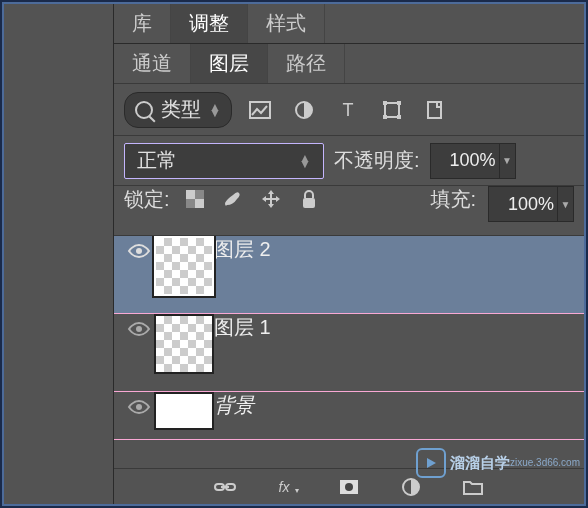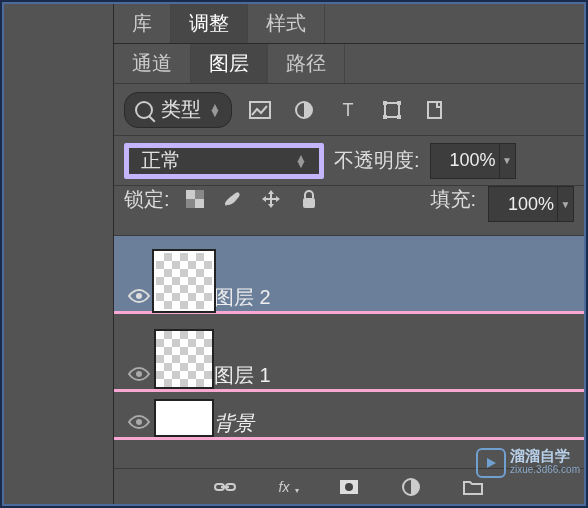--- a/index.html
+++ b/index.html
@@ -9,46 +9,46 @@
 .panel { flex: 1; background: #535353; display: flex; flex-direction: column; }
 .tabrow { display: flex; height: 40px; border-bottom: 1px solid #2a2a2a; align-items: stretch; }
 .tab { padding: 0 18px; display: flex; align-items: center; color: #ccc; font-size: 20px; cursor: pointer; border-right: 1px solid #444; }
 .tab.active { background: #474747; color: #ffffff; }
 .tabrow2 { display: flex; height: 40px; border-bottom: 1px solid #3a3a3a; align-items: stretch; background: #535353; }
 .filterrow { display: flex; height: 52px; align-items: center; padding: 0 10px; gap: 12px; border-bottom: 1px solid #3a3a3a; }
 .dropdown { display: flex; align-items: center; background: #3d3d3d; border: 1px solid #2a2a2a; height: 36px; padding: 0 10px; color: #e0e0e0; font-size: 20px; gap: 8px; cursor: pointer; border-radius: 14px; }
 .dd-arrows { color: #999; font-size: 12px; display:flex; flex-direction:column; line-height:6px; }
 .iconbtn { width: 32px; height: 32px; display: flex; align-items: center; justify-content: center; color: #ccc; cursor: pointer; }
 .blendrow { display: flex; height: 50px; align-items: center; padding: 0 10px; gap: 10px; border-bottom: 1px solid #3a3a3a; }
-.blend-dd { flex: 0 0 200px; background: #3d3d3d; border: 5px solid #c4b5fd; height: 36px; display: flex; align-items: center; justify-content: space-between; padding: 0 12px; color: #e0e0e0; font-size: 20px; cursor: pointer; border-radius: 2px; }
+.blend-dd { flex: 0 0 200px; background: #3d3d3d; border: 1px solid #c4b5fd; height: 36px; display: flex; align-items: center; justify-content: space-between; padding: 0 12px; color: #e0e0e0; font-size: 20px; cursor: pointer; border-radius: 2px; }
 .label { color: #ddd; font-size: 20px; }
 .valbox { background: #3d3d3d; border: 1px solid #2a2a2a; height: 36px; width: 70px; display: flex; align-items: center; justify-content: center; color: #eee; font-size: 18px; padding-left: 16px; }
 .tiny-dd { width: 16px; height: 36px; background: #3d3d3d; border: 1px solid #2a2a2a; border-left:none; display:flex; align-items:center; justify-content:center; color:#aaa; font-size:10px; cursor:pointer;}
 .lockrow { display: flex; height: 50px; align-items: flex-start; padding: 0 10px; gap: 12px; border-bottom: 1px solid #3a3a3a; }
 .lockicons { display: flex; gap: 12px; align-items: center; }
 .lockicon { width: 26px; height: 26px; display: flex; align-items: center; justify-content: center; color: #ccc; cursor: pointer; }
 .layers { flex: 1; overflow: hidden; }
-.layer { display: flex; align-items: flex-end; height: 78px; border-bottom: 3px solid #f9a8d4; padding: 0 10px; gap: 0; }
+.layer { display: flex; align-items: flex-start; height: 78px; border-bottom: 1px solid #f9a8d4; padding: 0 10px; gap: 0; }
 .layer.selected { background: #6b7f9a; }
 .eye { width: 30px; height: 30px; display: flex; align-items: center; justify-content: center; cursor: pointer; }
 .thumb { width: 60px; height: 60px; border: 2px solid #222; background: white; position: relative; }
 .thumb.checker { background-image: linear-gradient(45deg,#ccc 25%,transparent 25%),linear-gradient(-45deg,#ccc 25%,transparent 25%),linear-gradient(45deg,transparent 75%,#ccc 75%),linear-gradient(-45deg,transparent 75%,#ccc 75%); background-size: 16px 16px; background-position: 0 0,0 8px,8px -8px,-8px 0; background-color:#fff; }
 .thumb.selected-thumb { border: 2px solid #fff; box-shadow: 0 0 0 2px #222; }
 .corner { position:absolute; width:10px; height:10px; border:2px solid #fff; }
 .corner.tl{top:-2px;left:-2px;border-right:none;border-bottom:none;}
 .corner.tr{top:-2px;right:-2px;border-left:none;border-bottom:none;}
 .corner.bl{bottom:-2px;left:-2px;border-right:none;border-top:none;}
 .corner.br{bottom:-2px;right:-2px;border-left:none;border-top:none;}
 .layername { color: #eee; font-size: 20px; }
 .layer.bg .layername { font-style: italic; }
 .bottombar { height: 36px; border-top: 1px solid #3a3a3a; display: flex; align-items: center; justify-content: center; gap: 30px; padding: 0 20px; background:#535353;}
 .bottombar .iconbtn { color: #ccc; }
 .watermark { position: absolute; right: 8px; bottom: 30px; display: flex; align-items: center; gap: 4px; color: #a0c0e0; font-size: 14px; pointer-events: none; }
 .watermark .play { width: 30px; height: 30px; border: 2px solid #6fa0d0; border-radius: 6px; display: flex; align-items: center; justify-content: center; }
-.watermark .txtcol { display:flex; flex-direction:column; line-height:14px;}
+.watermark .txtcol { display:flex; flex-direction:row; line-height:14px;}
 .wm-title{font-size:15px;color:#b8d0e8;font-weight:bold;}
 .wm-sub{font-size:10px;color:#8aa8c8;}
 svg { display:block; }
 .search-icon{width:18px;height:18px;border:2px solid #ccc;border-radius:50%;position:relative;}
 .search-icon::after{content:'';position:absolute;width:8px;height:2px;background:#ccc;transform:rotate(45deg);bottom:-3px;right:-5px;}
 </style>
 </head>
 <body>
 
 <div class="outer">

